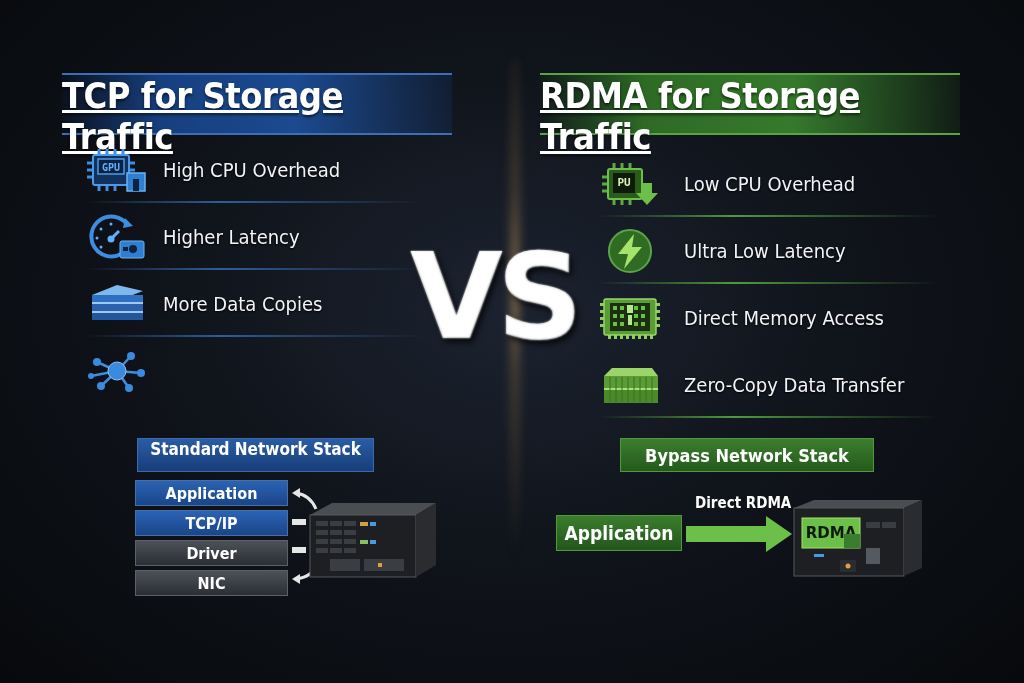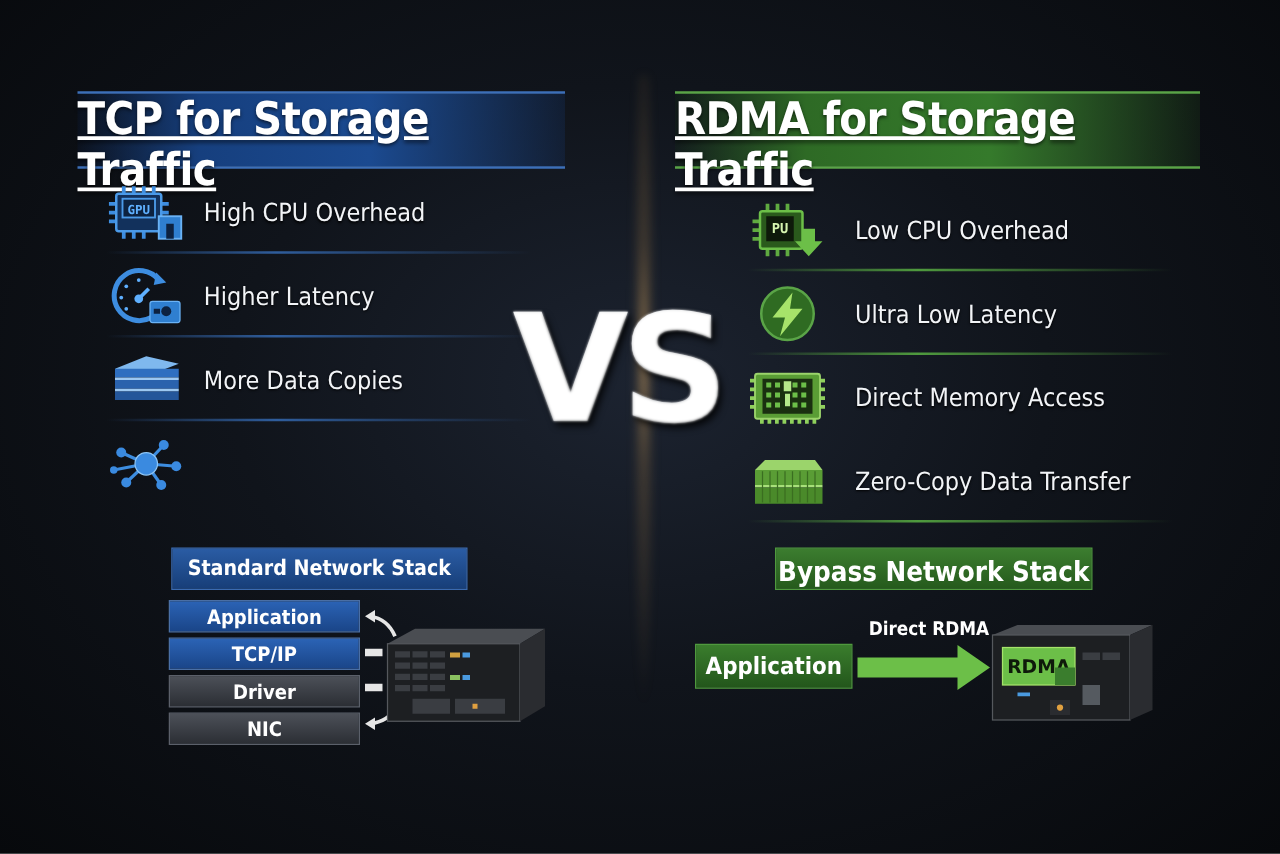--- a/index.html
+++ b/index.html
@@ -26,29 +26,29 @@
   .feat-right .feat .ic{margin-right:22px;}
   .sep{position:absolute;left:0;right:0;bottom:0;height:2px;}
   .feat-left .sep{background:linear-gradient(90deg, rgba(40,80,150,0) 0%, #2f5d9c 40%, rgba(40,80,150,0) 100%);}
   .feat-right .sep{background:linear-gradient(90deg, rgba(60,130,50,0) 0%, #4f9a3e 40%, rgba(60,130,50,0) 100%);}
   .vs{position:absolute;left:410px;top:232px;width:180px;height:130px;font-family:"DejaVu Sans","Liberation Sans",sans-serif;
     font-size:120px;font-weight:bold;line-height:130px;letter-spacing:-6px;
     color:#d8dbe0;text-shadow:0 0 2px #fff,3px 4px 6px rgba(0,0,0,.8);
     background:linear-gradient(180deg,#f4f5f7,#9aa0a8);-webkit-background-clip:text;background-clip:text;-webkit-text-fill-color:transparent;}
   .stack-title{position:absolute;left:137px;top:438px;width:235px;height:32px;
     background:linear-gradient(180deg,#2a5ca4,#173e78);border:1px solid #3a6ab0;
-    display:flex;align-items:center;justify-content:center;font-size:17px;font-weight:bold;}
+    display:flex;align-items:flex-start;justify-content:center;font-size:17px;font-weight:bold;}
   .layers{position:absolute;left:135px;top:480px;width:153px;}
   .layer{height:24px;margin-bottom:4px;display:flex;align-items:center;justify-content:center;
     font-size:16px;font-weight:bold;border:1px solid #4a6fa5;}
   .layer.blue{background:linear-gradient(180deg,#2b63b5,#1a4588);}
   .layer.gray{background:linear-gradient(180deg,#4c5058,#2b2e34);border-color:#5b606a;}
   .bypass-title{position:absolute;left:620px;top:438px;width:252px;height:32px;
     background:linear-gradient(180deg,#3c7d2f,#255a1c);border:1px solid #4f9a3e;
-    display:flex;align-items:flex-end;justify-content:center;font-size:22px;font-weight:bold;}
+    display:flex;align-items:center;justify-content:center;font-size:18px;font-weight:bold;}
   .app-box{position:absolute;left:556px;top:515px;width:124px;height:34px;
     background:linear-gradient(180deg,#3a7d2d,#23561b);border:1px solid #4f9a3e;
     display:flex;align-items:center;justify-content:center;font-size:19px;font-weight:bold;}
   .direct-lbl{position:absolute;left:695px;top:494px;font-size:15px;font-weight:bold;}
   .server{position:absolute;}
 </style>
 </head>
 <body>
 
 <div class="glow"></div>

